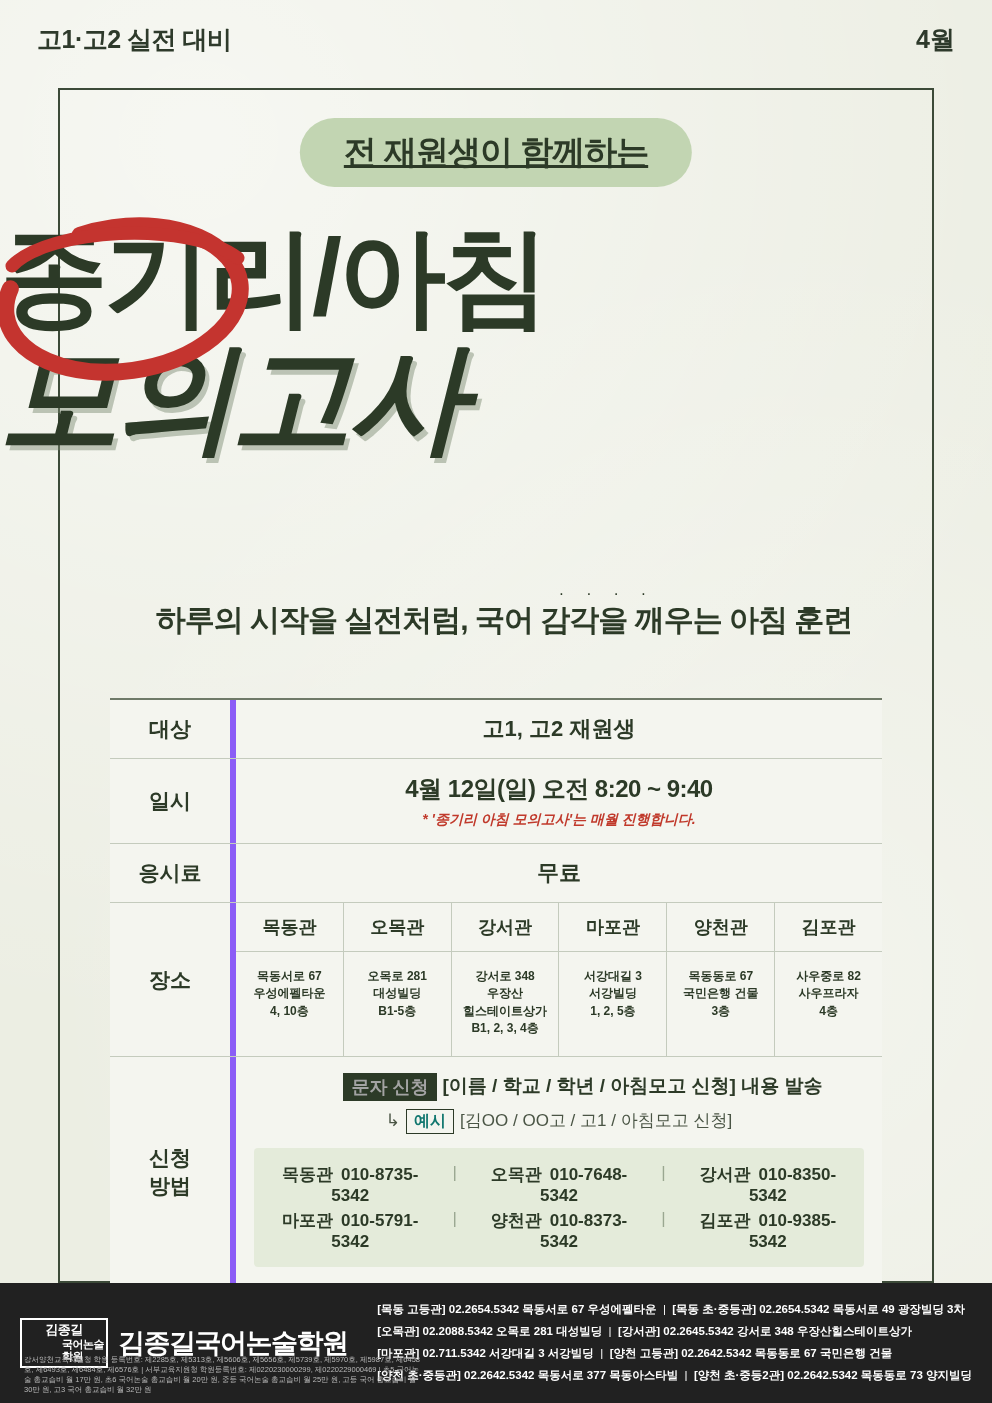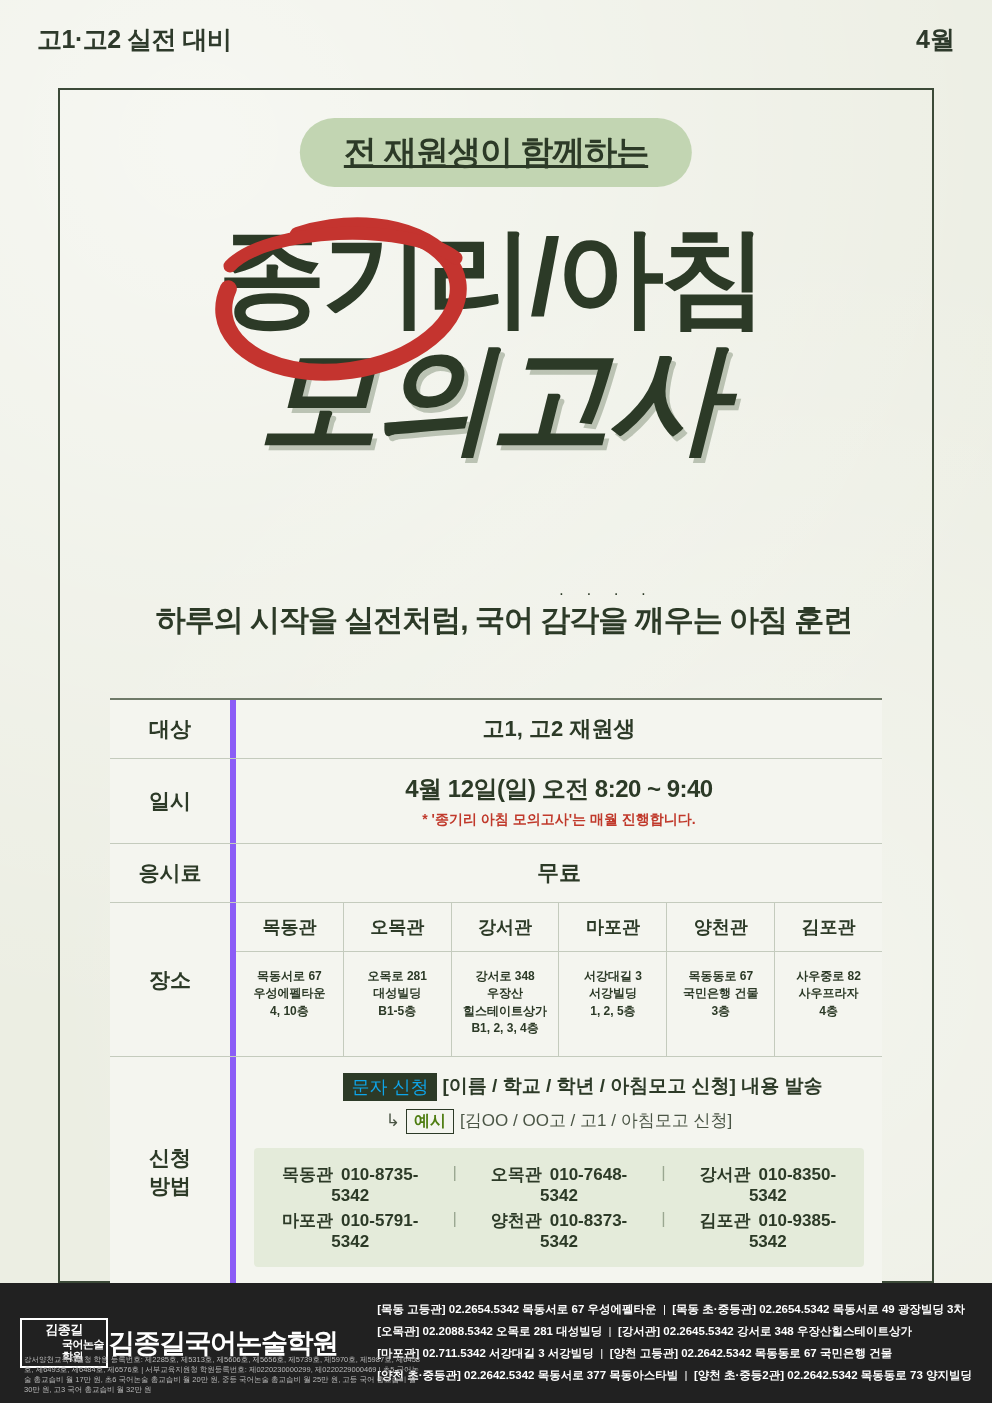--- a/index.html
+++ b/index.html
@@ -40,21 +40,21 @@
     top:118px;
     background:#c2d5b2;border-radius:40px;
     padding:12px 44px;
     font-size:33px;font-weight:bold;color:#2c3a27;letter-spacing:-1px;
     white-space:nowrap;
     text-decoration:underline;
   }
 
   
   .title-wrap{
-    position:absolute;left:0;right:10px;top:220px;text-align:center;
+    position:absolute;left:0;right:10px;top:220px;text-align:left;
   }
   .title-line1{
     position:relative;display:inline-block;
     font-size:108px;line-height:1.05;font-weight:bold;
     color:#2c3a27;letter-spacing:-4px;
   }
   .title-line1 .slash{color:#2c3a27;}
   .brush{
     position:absolute;left:-12px;top:-6px;width:270px;height:170px;
     pointer-events:none;
@@ -89,66 +89,66 @@
   .lbl{
     width:120px;min-width:120px;
     display:flex;align-items:center;justify-content:center;
     font-size:21px;font-weight:bold;color:#2c3a27;
     border-right:6px solid #8b5cf6;
     padding:14px 0;text-align:center;line-height:1.3;
   }
   .val{flex:1;display:flex;align-items:center;justify-content:center;flex-direction:column;padding:14px 8px;text-align:center;}
   .val .big{font-size:22px;font-weight:bold;color:#2c3a27;}
   .val .date{font-size:24px;font-weight:bold;color:#2c3a27;letter-spacing:-.5px;}
-  .val .note{font-size:14px;color:#c0392b;margin-top:6px;font-weight:bold;}
+  .val .note{font-size:14px;color:#c0392b;margin-top:6px;font-weight:bold;font-style:italic;}
 
   
   .place-val{flex:1;padding:0;display:block;}
   .place-head{display:flex;border-bottom:1px solid #c4cbbd;}
   .place-body{display:flex;}
   .place-head .cell,.place-body .cell{
     flex:1;text-align:center;box-sizing:border-box;
     border-right:1px solid #c4cbbd;
   }
   .place-head .cell:last-child,.place-body .cell:last-child{border-right:none;}
   .place-head .cell{padding:12px 2px;font-size:18px;font-weight:bold;color:#2c3a27;}
   .place-body .cell{padding:16px 4px 18px;font-size:12px;line-height:1.45;color:#2c3a27;font-weight:bold;}
 
   
   .apply-val{flex:1;padding:16px 18px 20px;display:block;text-align:center;}
   .apply-line1{font-size:19px;font-weight:bold;color:#2c3a27;}
   .tagbox{
-    display:inline-block;background:#2c3a27;color:#0ea5e9;
-    padding:2px 8px;font-size:18px;font-weight:normal;margin-right:6px;
+    display:inline-block;background:#2c3a27;color:#a3a3a3;
+    padding:2px 8px;font-size:18px;font-weight:bold;margin-right:6px;
     vertical-align:middle;
     margin-left:48px;
   }
   .apply-line2{margin-top:8px;font-size:17px;color:#4a5545;}
   .tagbox2{
-    display:inline-block;border:1.5px solid #2c3a27;color:#4d7c0f;
+    display:inline-block;border:1.5px solid #2c3a27;color:#0f766e;
     padding:1px 7px;font-size:16px;font-weight:bold;margin:0 6px;
     vertical-align:middle;
   }
   .phonebox{
     margin-top:14px;background:#e4ebda;border-radius:4px;
     padding:12px 10px;display:block;
   }
   .phone-row{display:flex;justify-content:center;gap:16px;margin:3px 0;}
   .phone-item{font-size:17px;font-weight:bold;color:#2c3a27;padding:0 16px;}
   .phone-item .nm{margin-right:8px;}
   .sep{color:#9aa791;}
 
   
   .footer{
     position:absolute;left:0;right:0;bottom:0;height:120px;
     background:#212121;color:#fff;
     display:flex;align-items:center;
     padding:0 20px;box-sizing:border-box;
   }
-  .f-left{width:420px;display:flex;align-items:center;}
+  .f-left{width:420px;display:flex;align-items:center;gap:10px;}
   .logo-box{
     width:84px;height:46px;border:2px solid #fff;
     display:flex;flex-direction:column;justify-content:center;align-items:center;
     font-size:13px;font-weight:bold;line-height:1.15;letter-spacing:-.5px;
   }
   .logo-box .l2{font-size:11px;margin-left:40px;}
   .brandname{font-size:27px;font-weight:bold;letter-spacing:-1.5px;white-space:nowrap;}
   .f-left .tiny{
     position:absolute;left:24px;bottom:8px;width:400px;
     font-size:7.5px;line-height:1.35;color:#b9b9b9;

